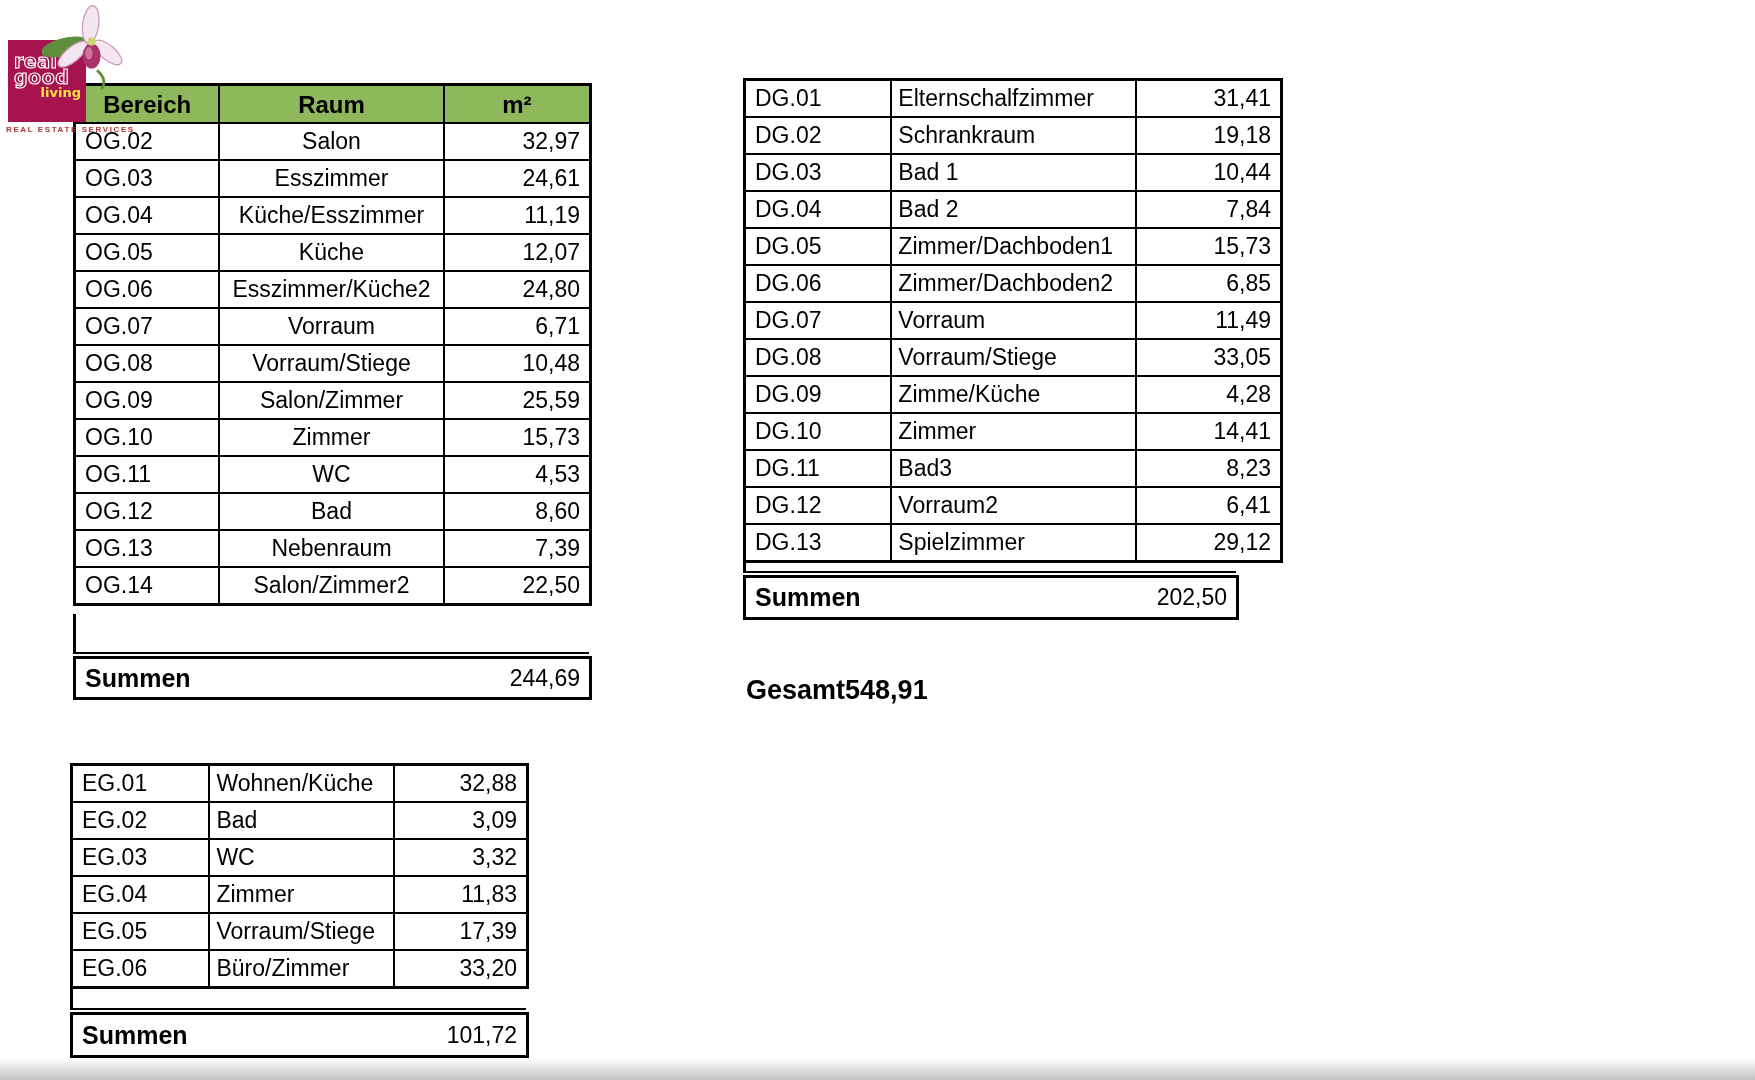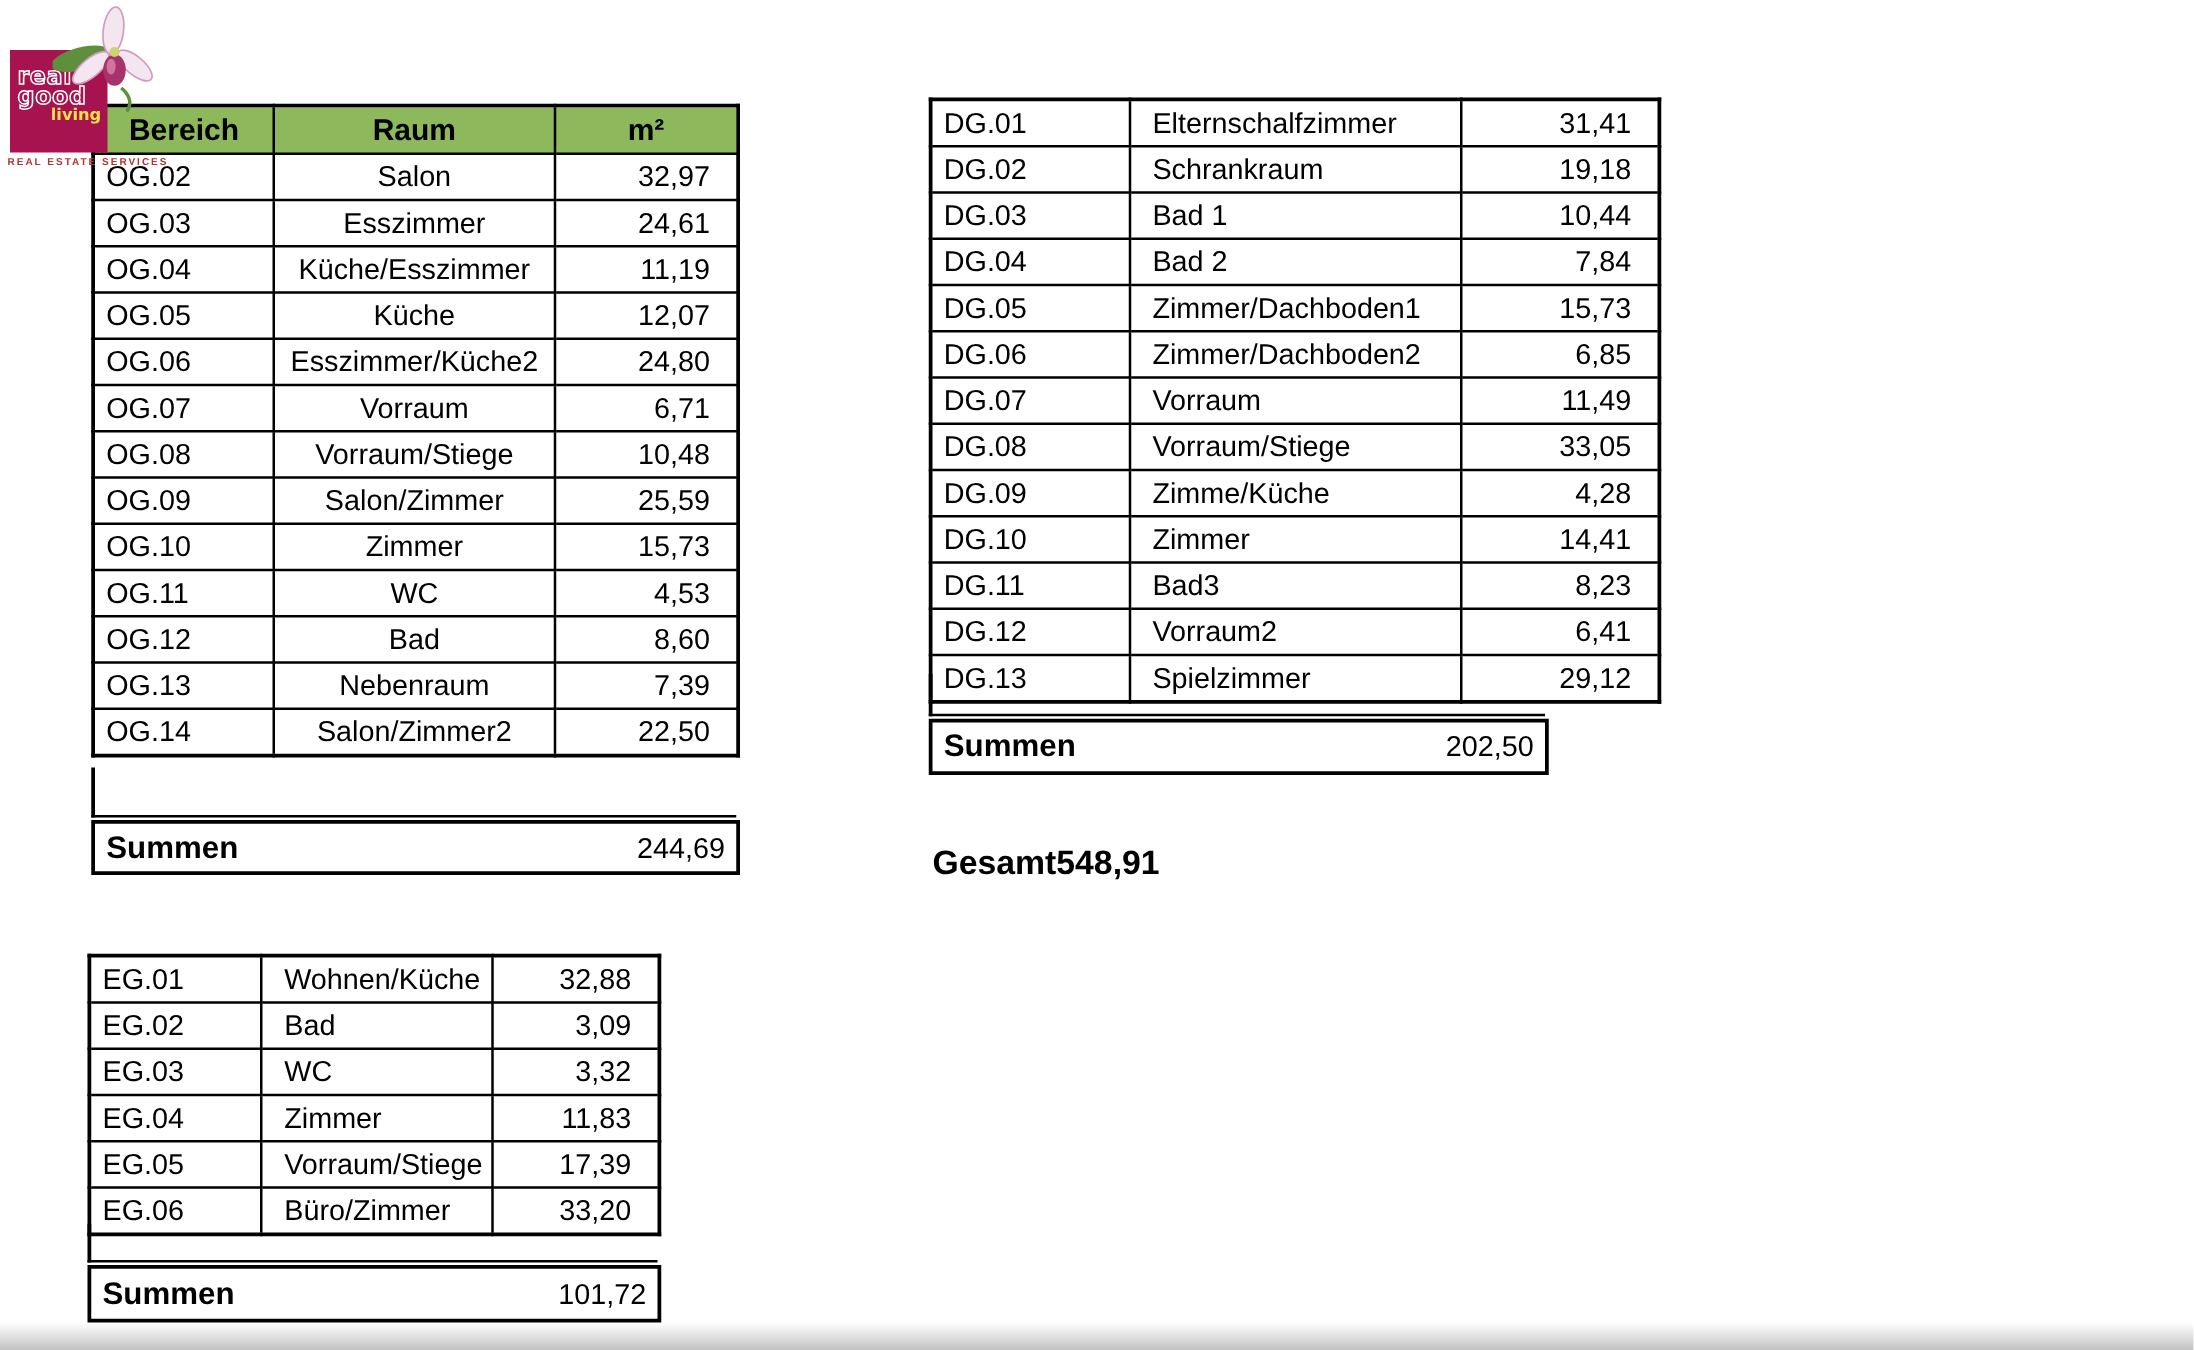--- a/index.html
+++ b/index.html
@@ -17,28 +17,28 @@
   table.area-table td, table.area-table th{
     border:2px solid var(--border-black,#000);
     height:33px;font-size:23px;overflow:hidden;white-space:nowrap;
   }
   table.area-table th{
     background:var(--header-green,#8db85c);
     font-weight:bold;font-size:24px;text-align:center;vertical-align:bottom;
     padding-bottom:3px;height:32px;
   }
   td.c0{text-align:left;padding-left:9px;}
-  td.c2{text-align:right;padding-right:21px;}
+  td.c2{text-align:right;padding-right:9px;}
   .og-table td.c1{text-align:center;}
-  .dg-table td.c1,.eg-table td.c1{text-align:left;padding-left:17px;}
+  .dg-table td.c1,.eg-table td.c1{text-align:left;padding-left:6px;}
 
   .og-table{left:73px;top:83px;width:519px;}
   .og-table col.w1{width:144px}.og-table col.w2{width:223px}.og-table col.w3{width:146px}
 
-  .dg-table{left:743px;top:78px;width:586px;}
+  .dg-table{left:743px;top:78px;width:540px;}
   .dg-table col.w1{width:134px}.dg-table col.w2{width:223px}.dg-table col.w3{width:133px}
 
   .eg-table{left:70px;top:763px;width:459px;}
   .eg-table col.w1{width:137px}.eg-table col.w2{width:183px}.eg-table col.w3{width:133px}
 
   
   .gap{
     position:absolute;border-left:3px solid var(--border-black,#000);
     border-bottom:2px solid var(--border-black,#000);
   }

